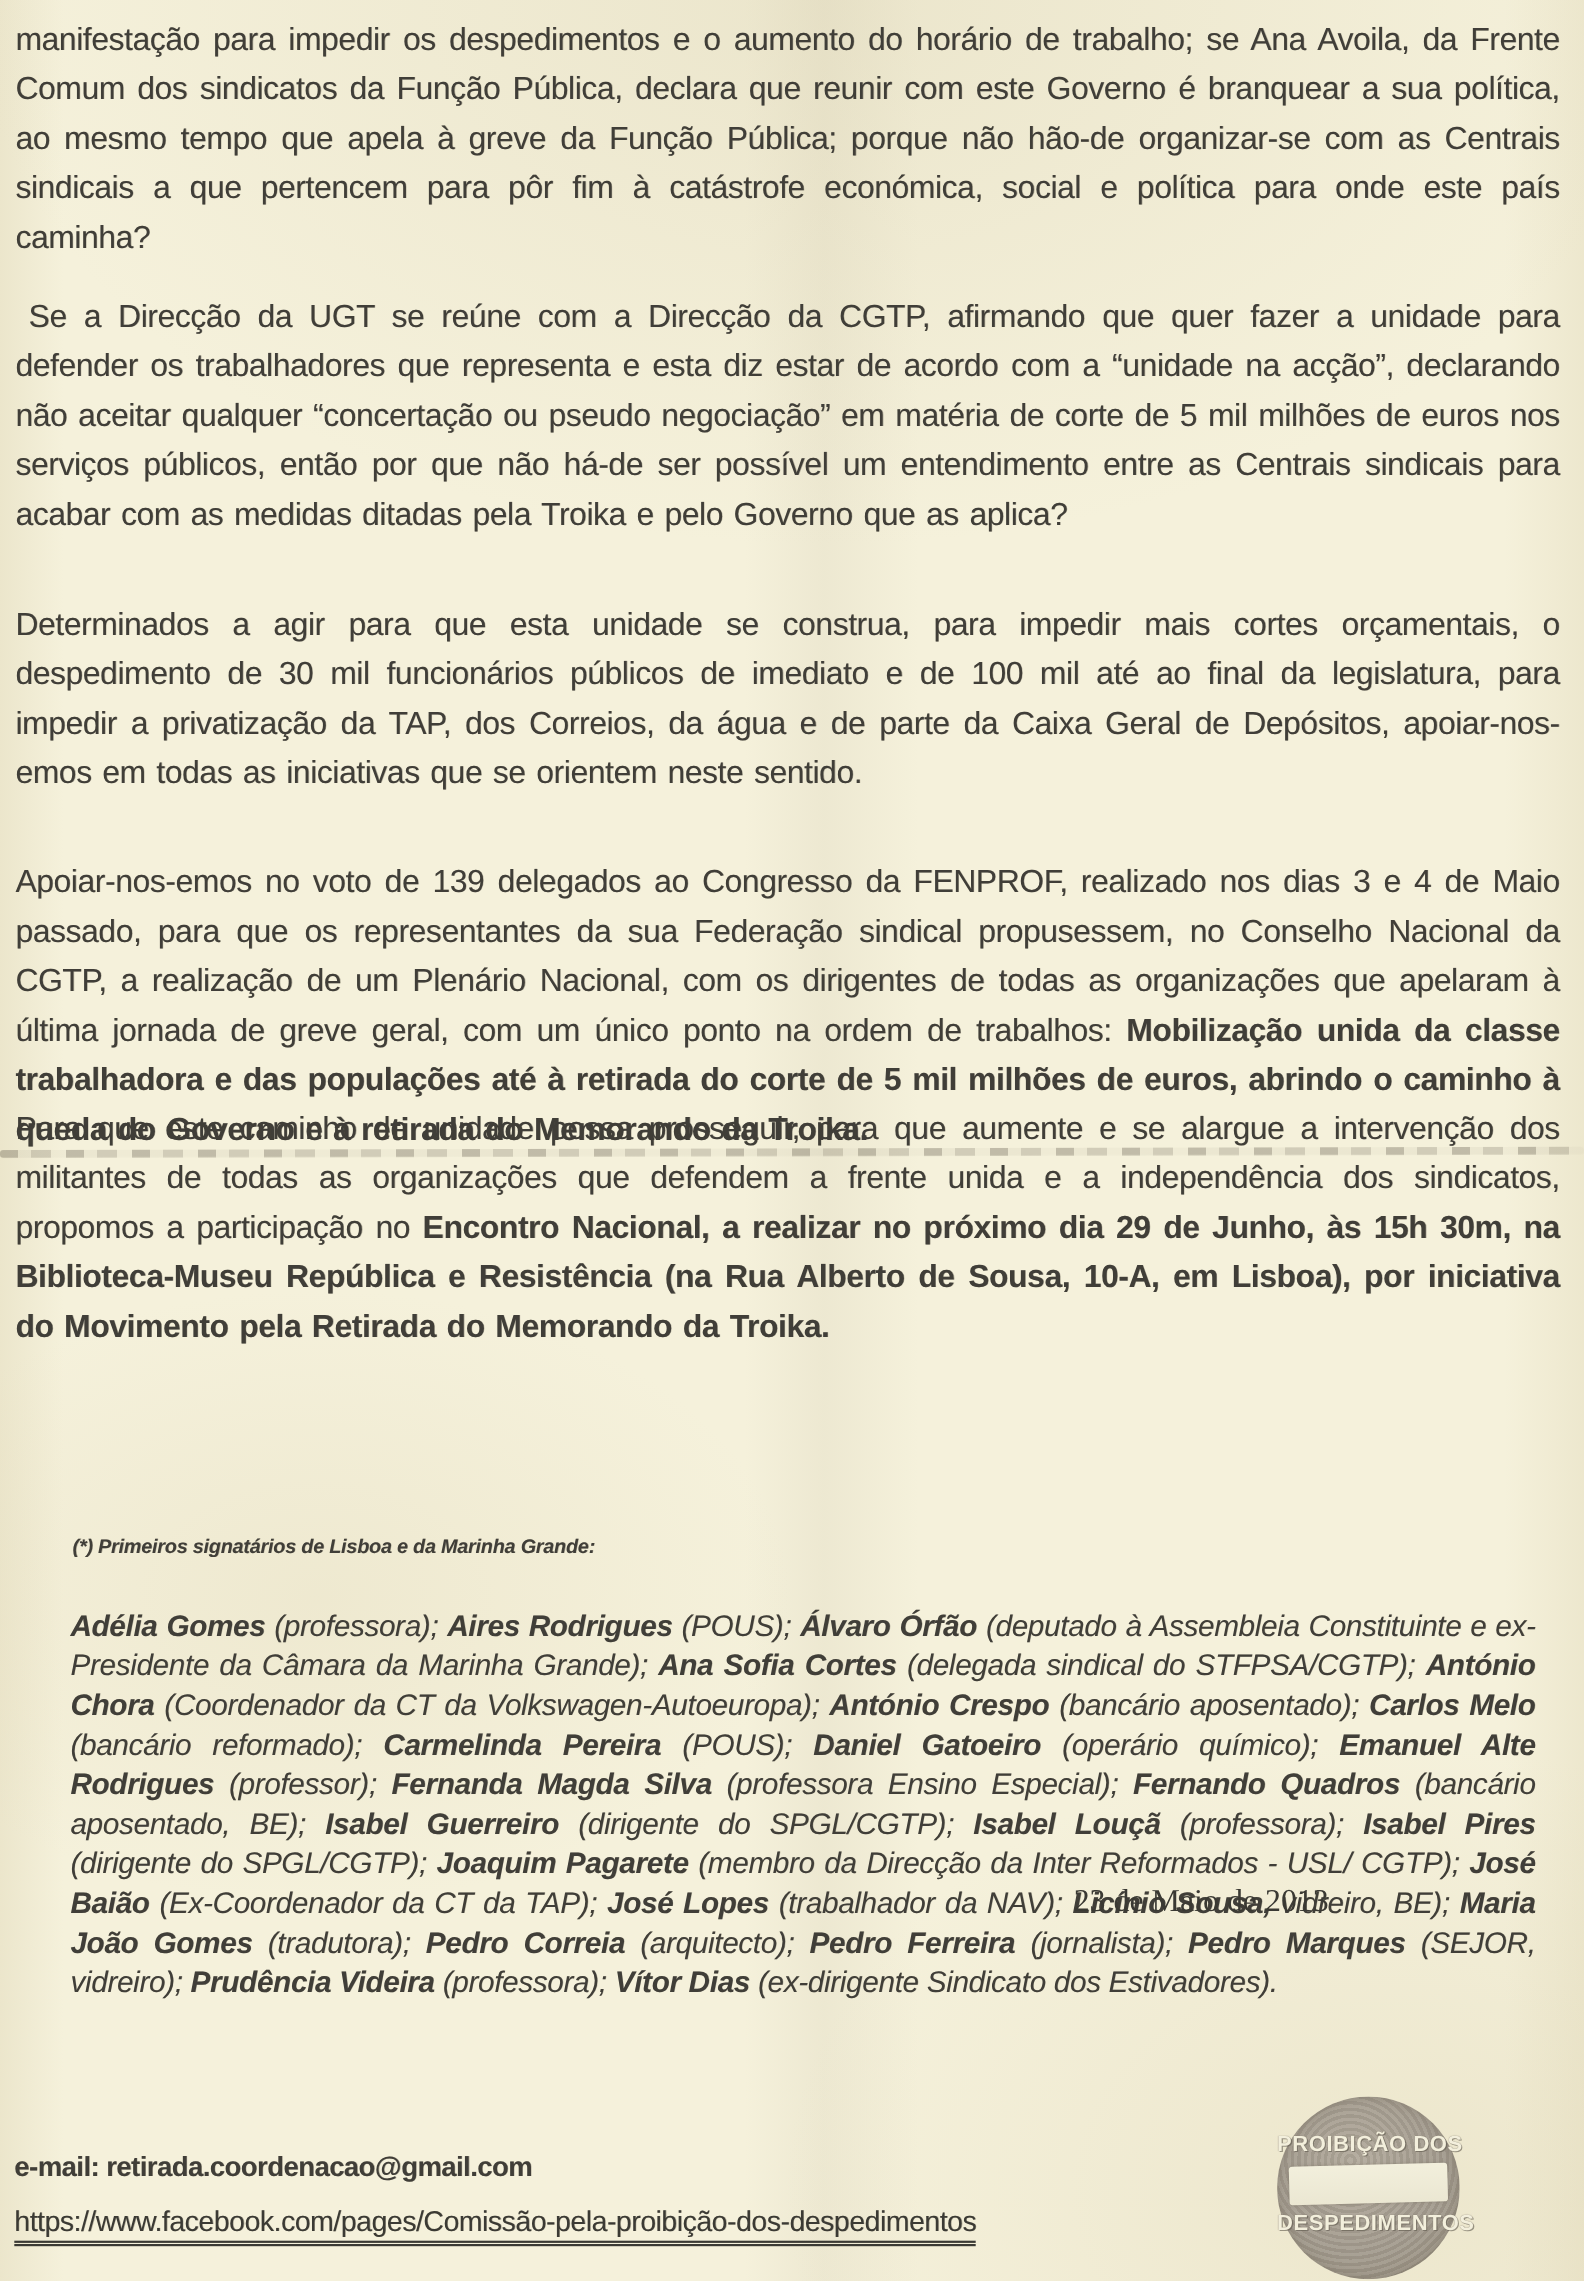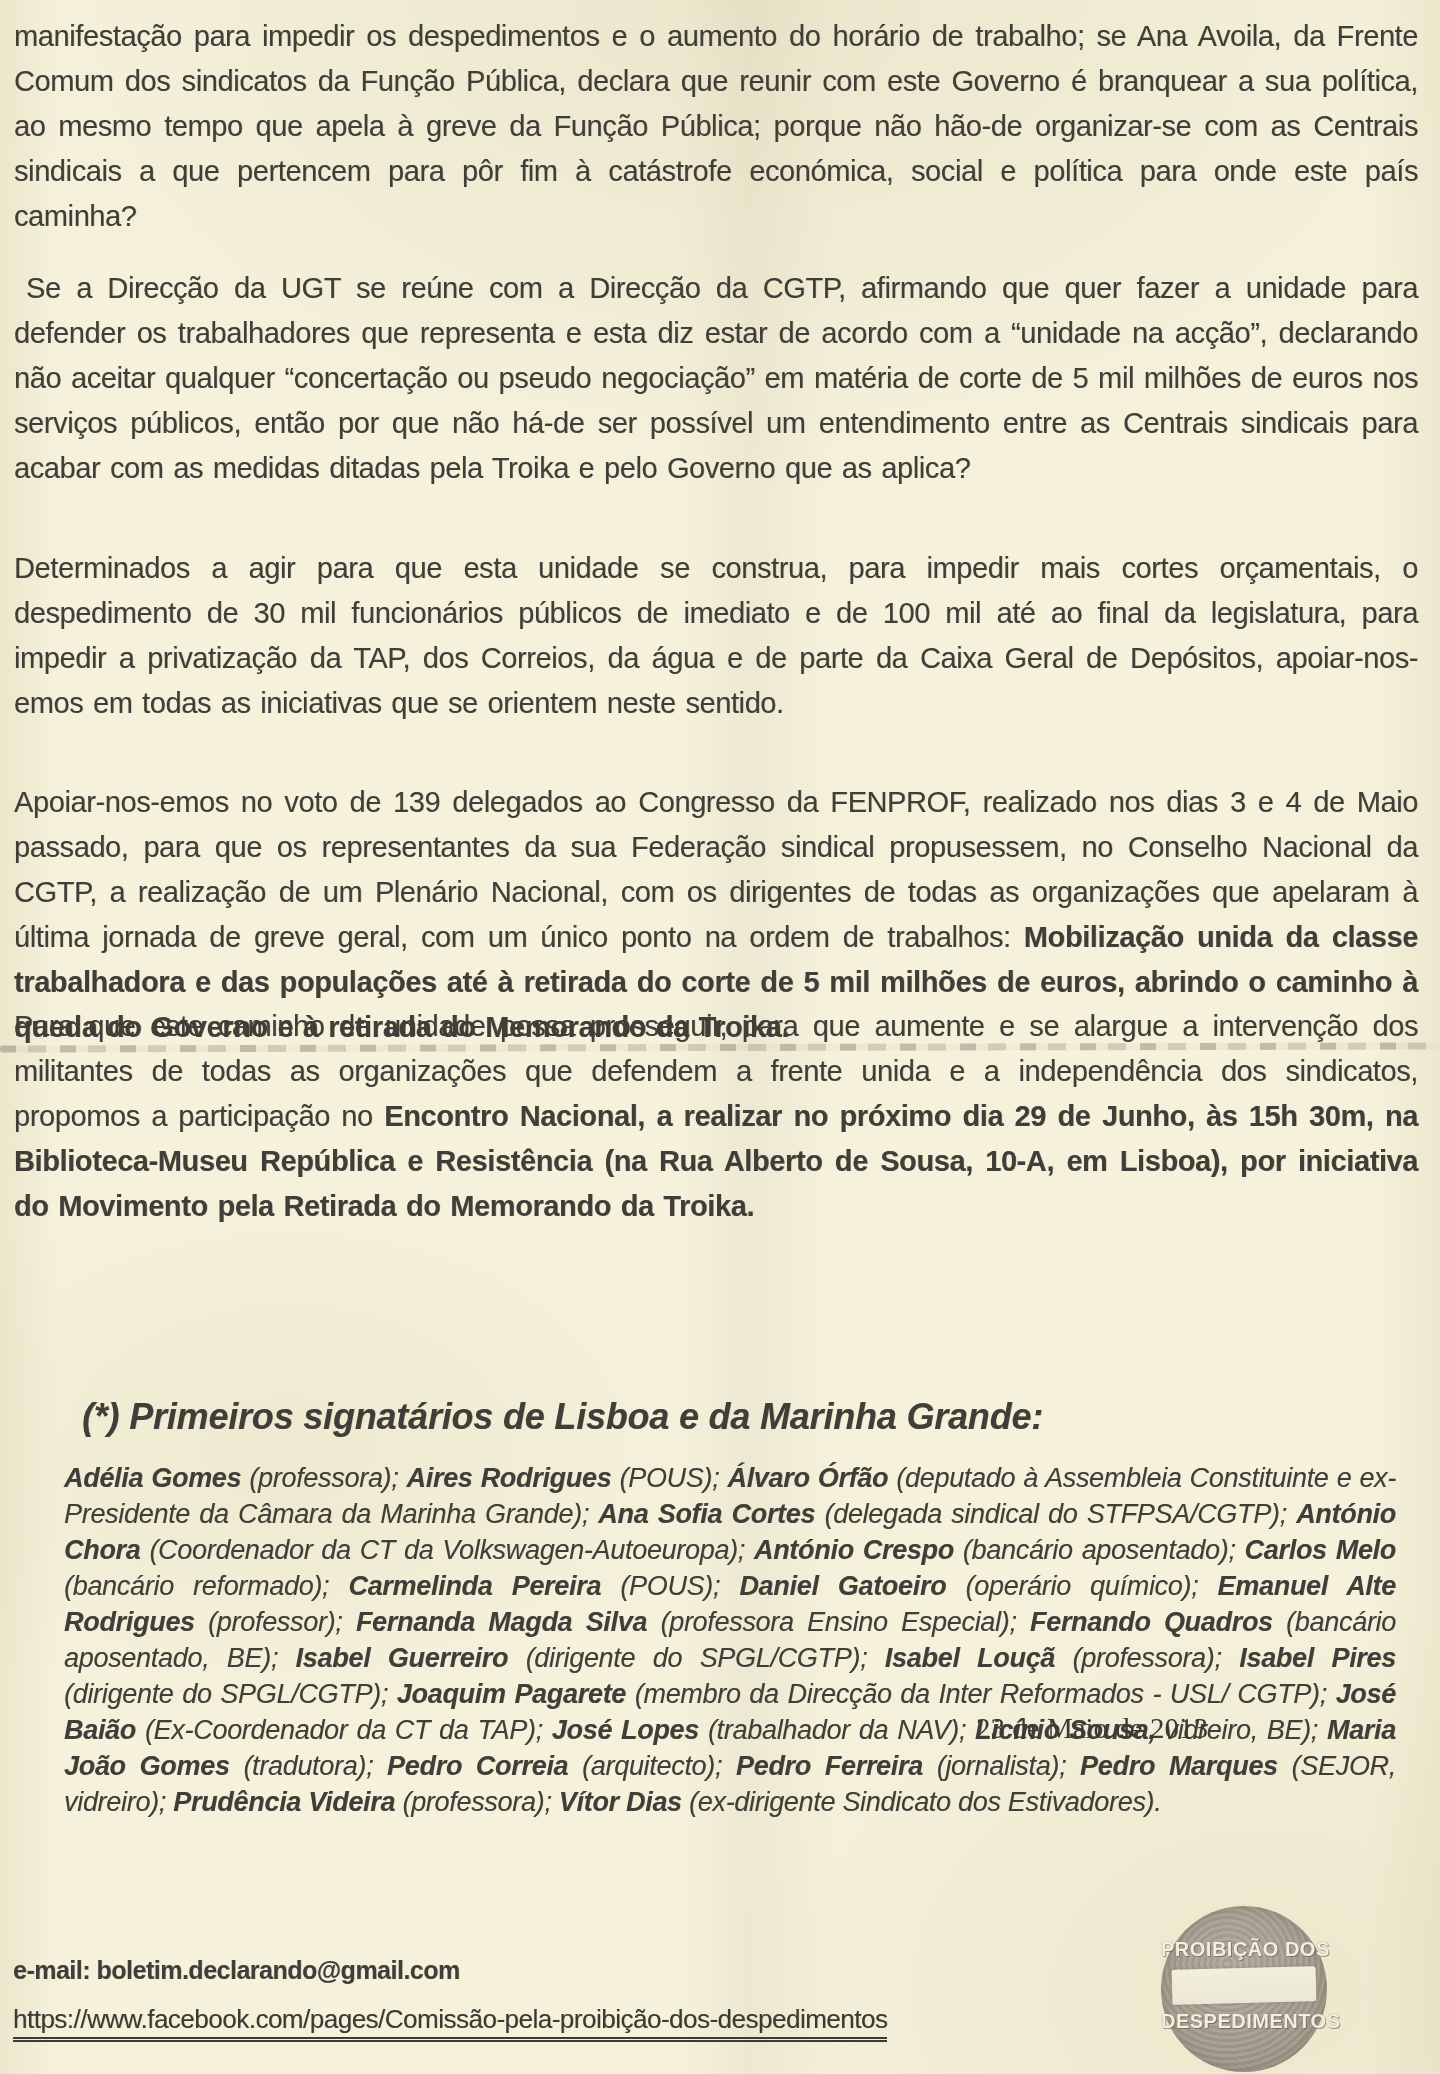--- a/index.html
+++ b/index.html
@@ -41,24 +41,23 @@
     background:repeating-linear-gradient(90deg,
       rgba(72,64,50,.55) 0 16px, rgba(72,64,50,.10) 16px 28px,
       rgba(72,64,50,.38) 28px 46px, rgba(72,64,50,.06) 46px 60px);
     opacity:.55;
     transform:rotate(-0.12deg);
     filter:blur(.4px);
     border-radius:3px;
   }
   .sig-heading{
     position:absolute;left:66px;top:1396px;
-    font-size:36px;font-weight:bold;font-style:italic;
+    font-size:18px;font-weight:bold;font-style:italic;
     letter-spacing:-0.2px;
     text-shadow:0.5px 0 0 rgba(75,70,58,.38);
-    margin-left:16px;
   }
   .sig-block{
     position:absolute;left:64px;right:44px;top:1460px;
     font-size:27px;letter-spacing:-0.3px;line-height:36px;
     text-align:justify;
     text-shadow:0.4px 0 0 rgba(75,70,58,.32);
     font-style:italic;
   }
   .doc-date{
     position:absolute;top:1712px;right:232px;
@@ -123,21 +122,21 @@
   <div class="crease"></div>
 
   <p class="para p5"><span>Para que este caminho de unidade possa prosseguir, para que aumente e se alargue a intervenção dos militantes de todas as organizações que defendem a frente unida e a independência dos sindicatos, propomos a participação no </span><span class="b">Encontro Nacional, a realizar no próximo dia 29 de Junho, às 15h 30m, na Biblioteca-Museu República e Resistência (na Rua Alberto de Sousa, 10-A, em Lisboa), por iniciativa do Movimento pela Retirada do Memorando da Troika.</span></p>
 
   <div class="sig-heading">(*) Primeiros signatários de Lisboa e da Marinha Grande:</div>
 
   <div class="sig-block"><span class="b">Adélia Gomes</span><span> (professora); </span><span class="b">Aires Rodrigues</span><span> (POUS); </span><span class="b">Álvaro Órfão</span><span> (deputado à Assembleia Constituinte e ex-Presidente da Câmara da Marinha Grande); </span><span class="b">Ana Sofia Cortes</span><span> (delegada sindical do STFPSA/CGTP); </span><span class="b">António Chora</span><span> (Coordenador da CT da Volkswagen-Autoeuropa); </span><span class="b">António Crespo</span><span> (bancário aposentado); </span><span class="b">Carlos Melo</span><span> (bancário reformado); </span><span class="b">Carmelinda Pereira</span><span> (POUS); </span><span class="b">Daniel Gatoeiro</span><span> (operário químico); </span><span class="b">Emanuel Alte Rodrigues</span><span> (professor); </span><span class="b">Fernanda Magda Silva</span><span> (professora Ensino Especial); </span><span class="b">Fernando Quadros</span><span> (bancário aposentado, BE); </span><span class="b">Isabel Guerreiro</span><span> (dirigente do SPGL/CGTP); </span><span class="b">Isabel Louçã</span><span> (professora); </span><span class="b">Isabel Pires</span><span> (dirigente do SPGL/CGTP); </span><span class="b">Joaquim Pagarete</span><span> (membro da Direcção da Inter Reformados - USL/ CGTP); </span><span class="b">José Baião</span><span> (Ex-Coordenador da CT da TAP); </span><span class="b">José Lopes</span><span> (trabalhador da NAV); </span><span class="b">Licínio Sousa,</span><span> vidreiro, BE); </span><span class="b">Maria João Gomes</span><span> (tradutora); </span><span class="b">Pedro Correia</span><span> (arquitecto); </span><span class="b">Pedro Ferreira</span><span> (jornalista); </span><span class="b">Pedro Marques</span><span> (SEJOR, vidreiro); </span><span class="b">Prudência Videira</span><span> (professora); </span><span class="b">Vítor Dias</span><span> (ex-dirigente Sindicato dos Estivadores).</span></div>
 
   <div class="doc-date">23 de Maio de 2013</div>
 
-  <div class="footer-email">e-mail: boletim.declarando@gmail.com</div>
+  <div class="footer-email">e-mail: retirada.coordenacao@gmail.com</div>
   <a class="footer-link" href="#">https://www.facebook.com/pages/Comissão-pela-proibição-dos-despedimentos</a>
 
   <div class="stamp">
     <div class="stamp-text l1">PROIBIÇÃO DOS</div>
     <div class="stamp-bar"></div>
     <div class="stamp-text l2">DESPEDIMENTOS</div>
   </div>
 
 </div>
 

